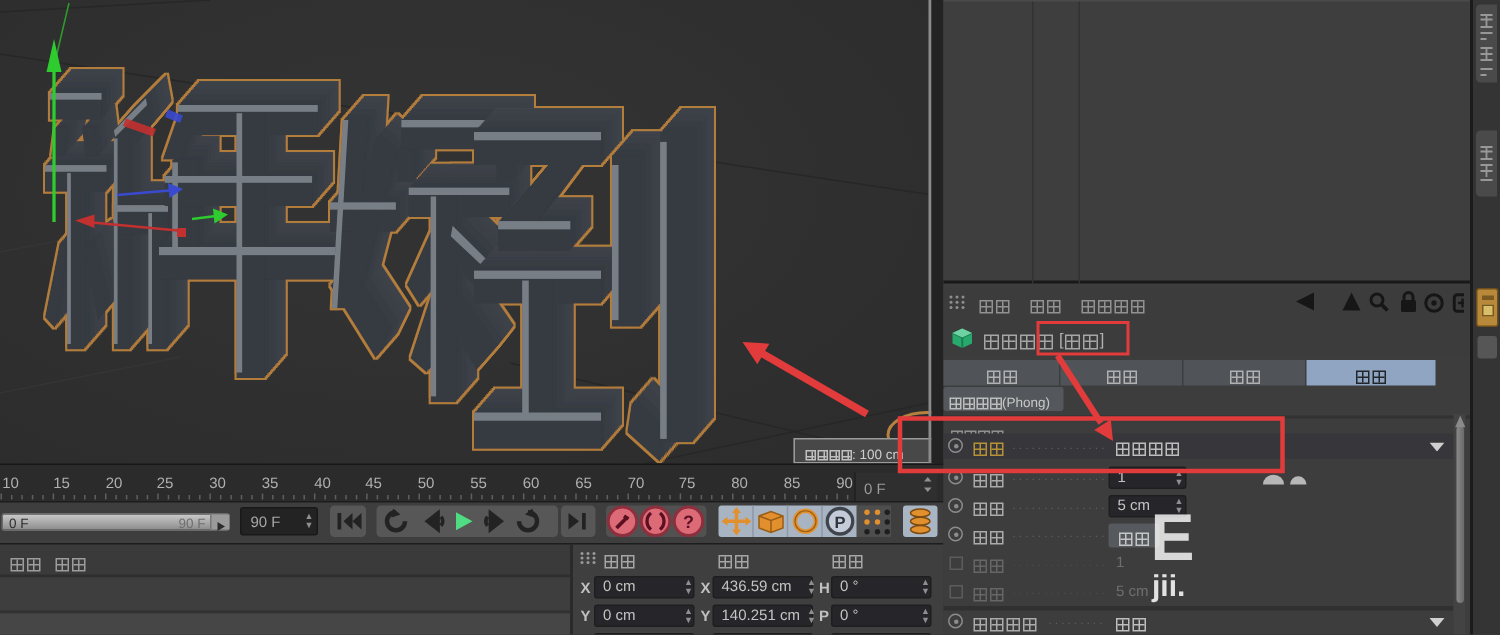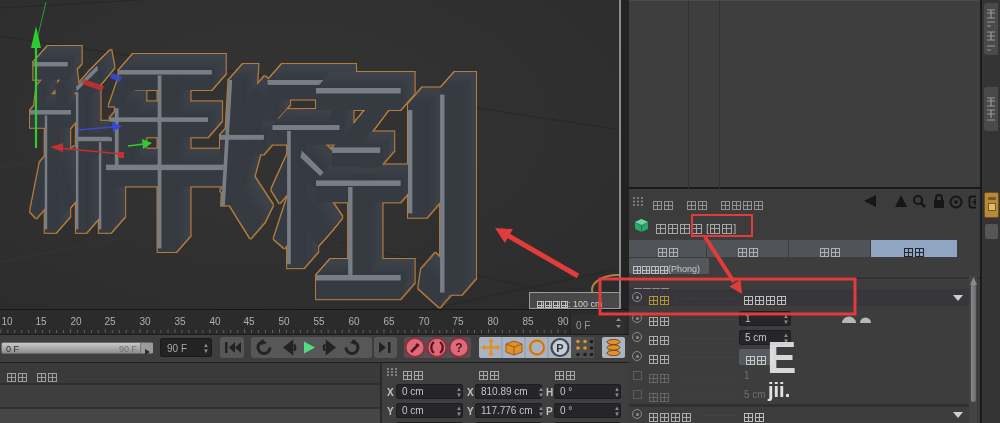--- a/index.html
+++ b/index.html
@@ -372,31 +372,31 @@
         </g>
       </svg>
   <div class="abs lbl" style="left:20px;top:4px;color:#b2b2b2"><span class="hz"></span><span class="hz"></span></div>
   <div class="abs lbl" style="left:96px;top:4px;color:#b2b2b2"><span class="hz"></span><span class="hz"></span></div>
   <div class="abs lbl" style="left:172px;top:4px;color:#b2b2b2"><span class="hz"></span><span class="hz"></span></div>
 
   <div class="abs" style="left:5px;top:24px;color:#c0c0c0;font-size:10px;font-weight:bold">X</div>
   <div class="ibox" style="left:14px;top:21px;width:67px">0 cm</div>
   <div class="spin" style="left:74px;top:23px">▲<br>▼</div>
   <div class="abs" style="left:85px;top:24px;color:#c0c0c0;font-size:10px;font-weight:bold">X</div>
-  <div class="ibox" style="left:93px;top:21px;width:67px">810.89 cm</div>
+  <div class="ibox" style="left:93px;top:21px;width:67px">436.59 cm</div>
   <div class="spin" style="left:156px;top:23px">▲<br>▼</div>
   <div class="abs" style="left:164px;top:24px;color:#c0c0c0;font-size:10px;font-weight:bold">H</div>
   <div class="ibox" style="left:172px;top:21px;width:67px">0 °</div>
   <div class="spin" style="left:232px;top:23px">▲<br>▼</div>
 
   <div class="abs" style="left:5px;top:43px;color:#c0c0c0;font-size:10px;font-weight:bold">Y</div>
   <div class="ibox" style="left:14px;top:40px;width:67px">0 cm</div>
   <div class="spin" style="left:74px;top:42px">▲<br>▼</div>
   <div class="abs" style="left:85px;top:43px;color:#c0c0c0;font-size:10px;font-weight:bold">Y</div>
-  <div class="ibox" style="left:93px;top:40px;width:67px">117.776 cm</div>
+  <div class="ibox" style="left:93px;top:40px;width:67px">140.251 cm</div>
   <div class="spin" style="left:156px;top:42px">▲<br>▼</div>
   <div class="abs" style="left:164px;top:43px;color:#c0c0c0;font-size:10px;font-weight:bold">P</div>
   <div class="ibox" style="left:172px;top:40px;width:67px">0 °</div>
   <div class="spin" style="left:232px;top:42px">▲<br>▼</div>
 
   <div class="ibox" style="left:14px;top:59px;width:67px"></div>
   <div class="ibox" style="left:93px;top:59px;width:67px"></div>
   <div class="ibox" style="left:172px;top:59px;width:67px"></div>
 </div>
 

